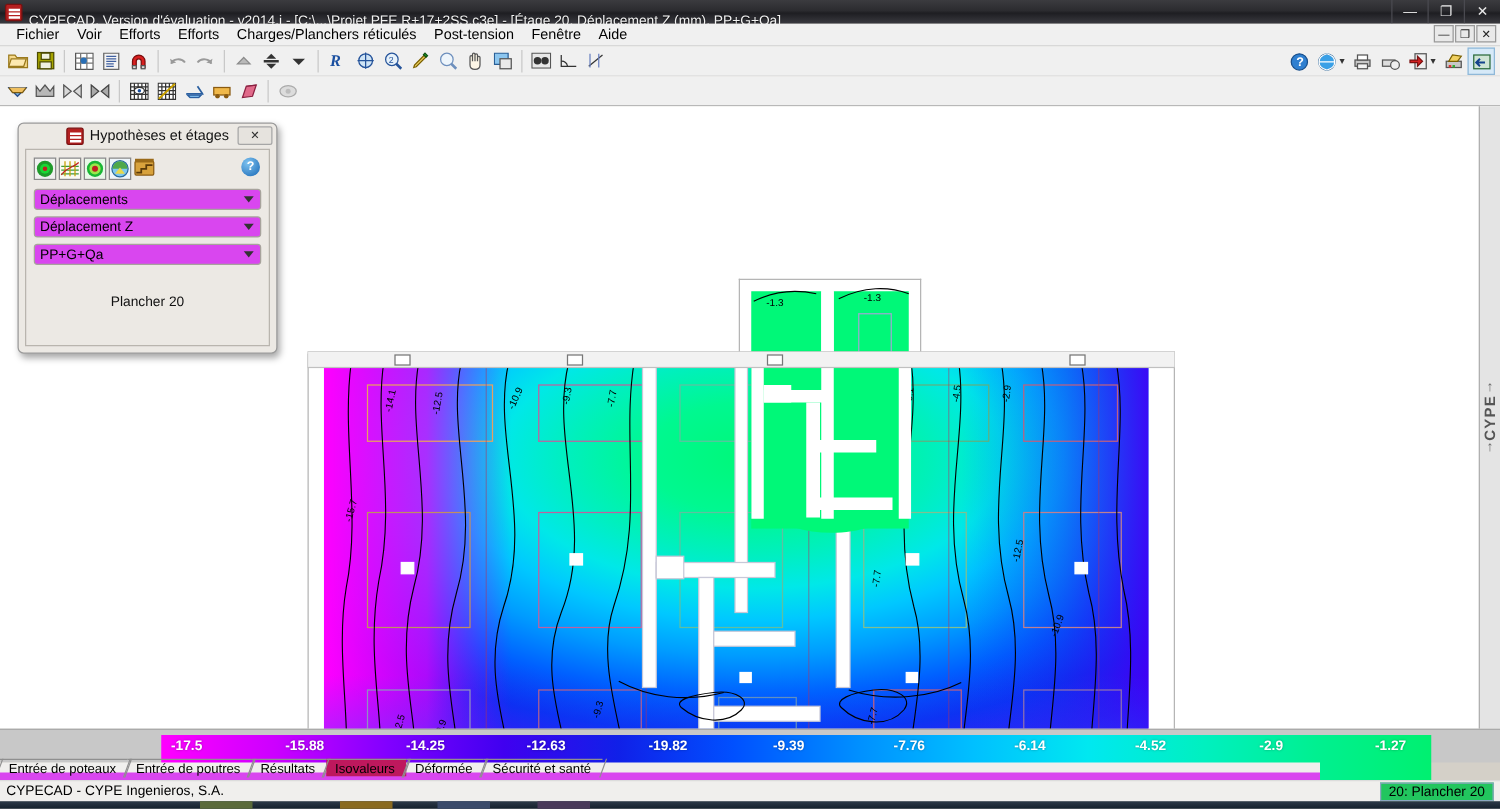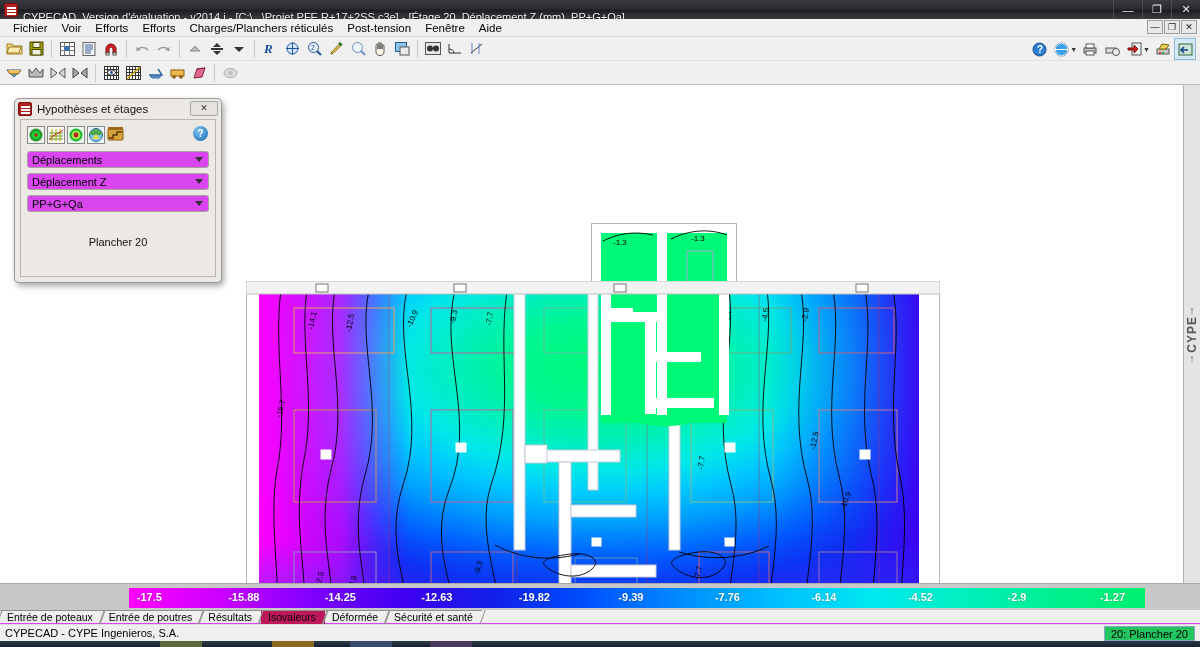--- a/index.html
+++ b/index.html
@@ -79,21 +79,21 @@
   }
   #rightbar .arw{ font-size:11px; color:#666; }
 
   
   #dialog{
     position:absolute; left:14px; top:98px; width:208px; height:185px;
     background:#ece9e4; border:1px solid #9a9a9a; border-radius:5px;
     box-shadow:2px 3px 6px rgba(0,0,0,.35);
     z-index:40;
   }
-  #dlg-title{ height:20px; display:flex; align-items:center; padding:0 3px; position:relative; }
+  #dlg-title{ height:20px; display:flex; align-items:center; padding:0 3px; position:relative;justify-content:center; }
   #dlg-ico{
     width:14px; height:14px; background:#b42020; border:1px solid #7a1010;
     border-radius:2px; margin-right:5px; position:relative; flex:none;
   }
   #dlg-ico::before{
     content:""; position:absolute; left:2px; top:3px; width:9px; height:2px;
     background:#fff; box-shadow:0 3px 0 #fff, 0 6px 0 #fff;
   }
   #dlg-title .t{ font-size:11.5px; color:#111; }
   #dlg-close{
@@ -146,39 +146,39 @@
     background:#fff; border:1px solid #b5b5b5; border-bottom:none;
   }
   svg{ display:block; }
 
   
   #legendzone{
     position:absolute; left:0; top:583px; width:1200px; height:27px;
     background:#c8c8c8; border-top:1px solid #aaa;
   }
   #legendbar{
-    position:absolute; left:129px; top:4px; width:1016px; height:20px;
+    position:absolute; left:129px; top:4px; width:1016px; height:36px;
   }
   #legendbar .lg{
     position:absolute; left:0; top:0; width:100%; height:100%;
     background:linear-gradient(to right,
       #ff00ff 0%, #cc00ff 9%, #8000ff 18%, #4000f0 27%,
       #1020e8 36%, #0050ff 45%, #0090ff 55%, #00c0ff 64%,
       #00e8f0 73%, #00f0c0 82%, #00f090 91%, #00f070 100%);
   }
   #legendbar .lbl{
     position:absolute; top:3px; color:#fff; font-size:11px; font-weight:bold;
     transform:translateX(-50%); white-space:nowrap;
     text-shadow:0 0 2px rgba(0,0,0,.35);
   }
 
   
   #tabs{
-    position:absolute; left:0; top:610px; width:1200px; height:14px;
-    background:#f0efed; border-bottom:1px solid #d946ef;
+    position:absolute; left:0; top:610px; width:1056px; height:14px;
+    background:#f0efed; border-bottom:6px solid #d946ef;
     display:flex; align-items:center;
   }
   .tab{
     height:14px; display:flex; align-items:center; padding:0 9px 0 7px;
     font-size:10.5px; color:#000; position:relative;
     border-top:1px solid #8f8f8f;
   }
   .tab::before{
     content:""; position:absolute; left:-1px; top:-1px; width:8px; height:15px;
     border-left:1px solid #8f8f8f; transform:skewX(-20deg);

